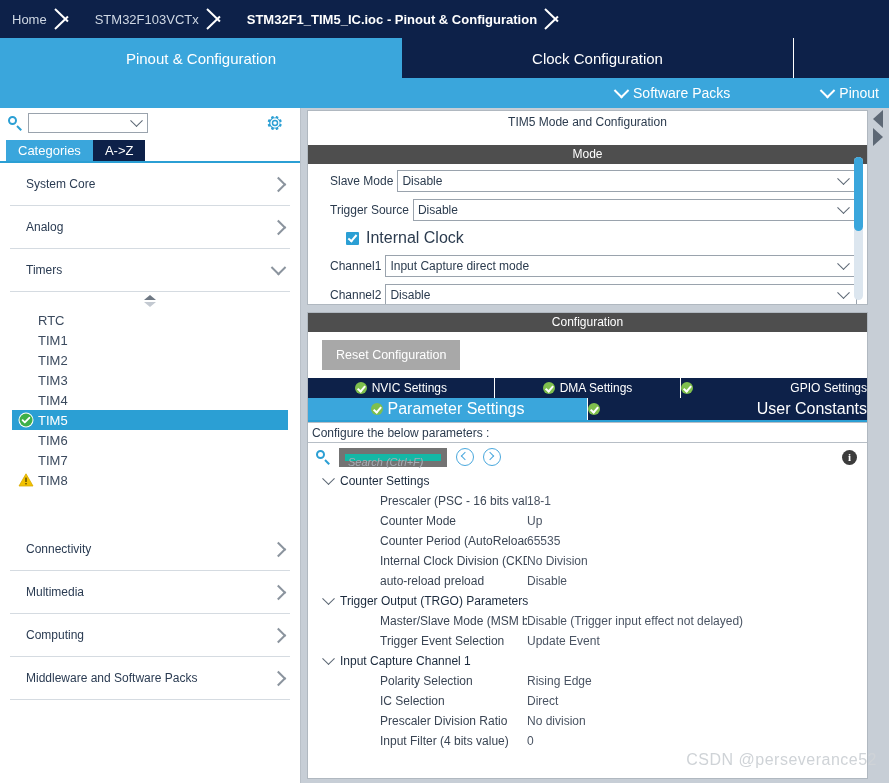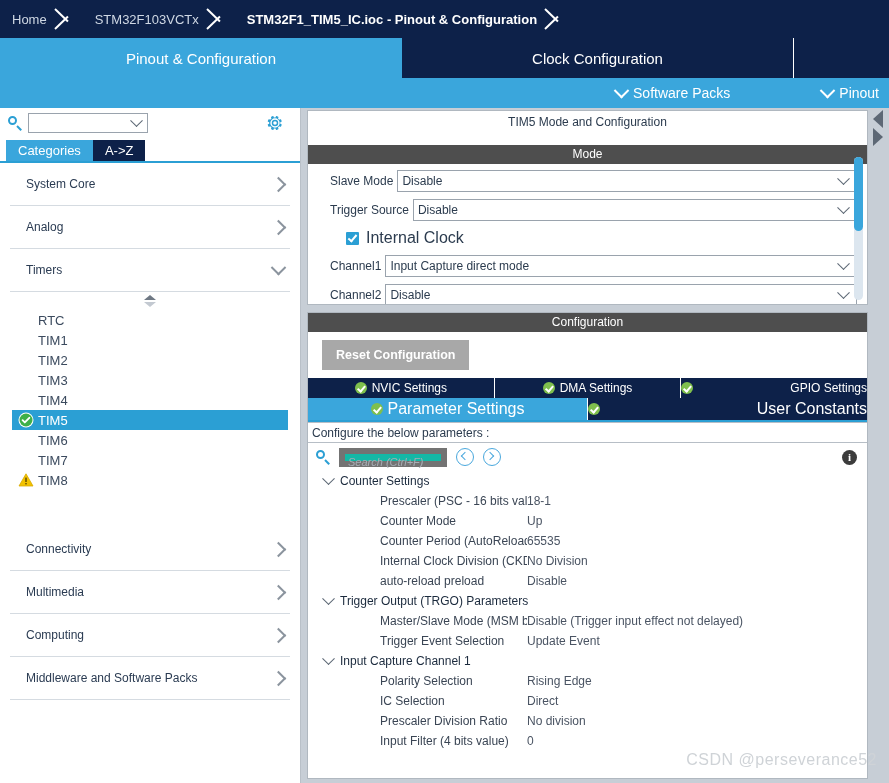--- a/index.html
+++ b/index.html
@@ -471,21 +471,20 @@
     background: #ffffff;
   }
   .reset-btn {
     background: #a8a8a8;
     color: #ffffff;
     font-size: 12.5px;
     border: none;
     padding: 8px 14px;
     font-family: "Liberation Sans", sans-serif;
     cursor: default;
-    font-weight: bold;
   }
   .tabs-row {
     display: flex;
     height: 20px;
   }
   .ctab {
     flex: 1 1 0;
     background: #0d2149;
     color: #ffffff;
     font-size: 12px;

